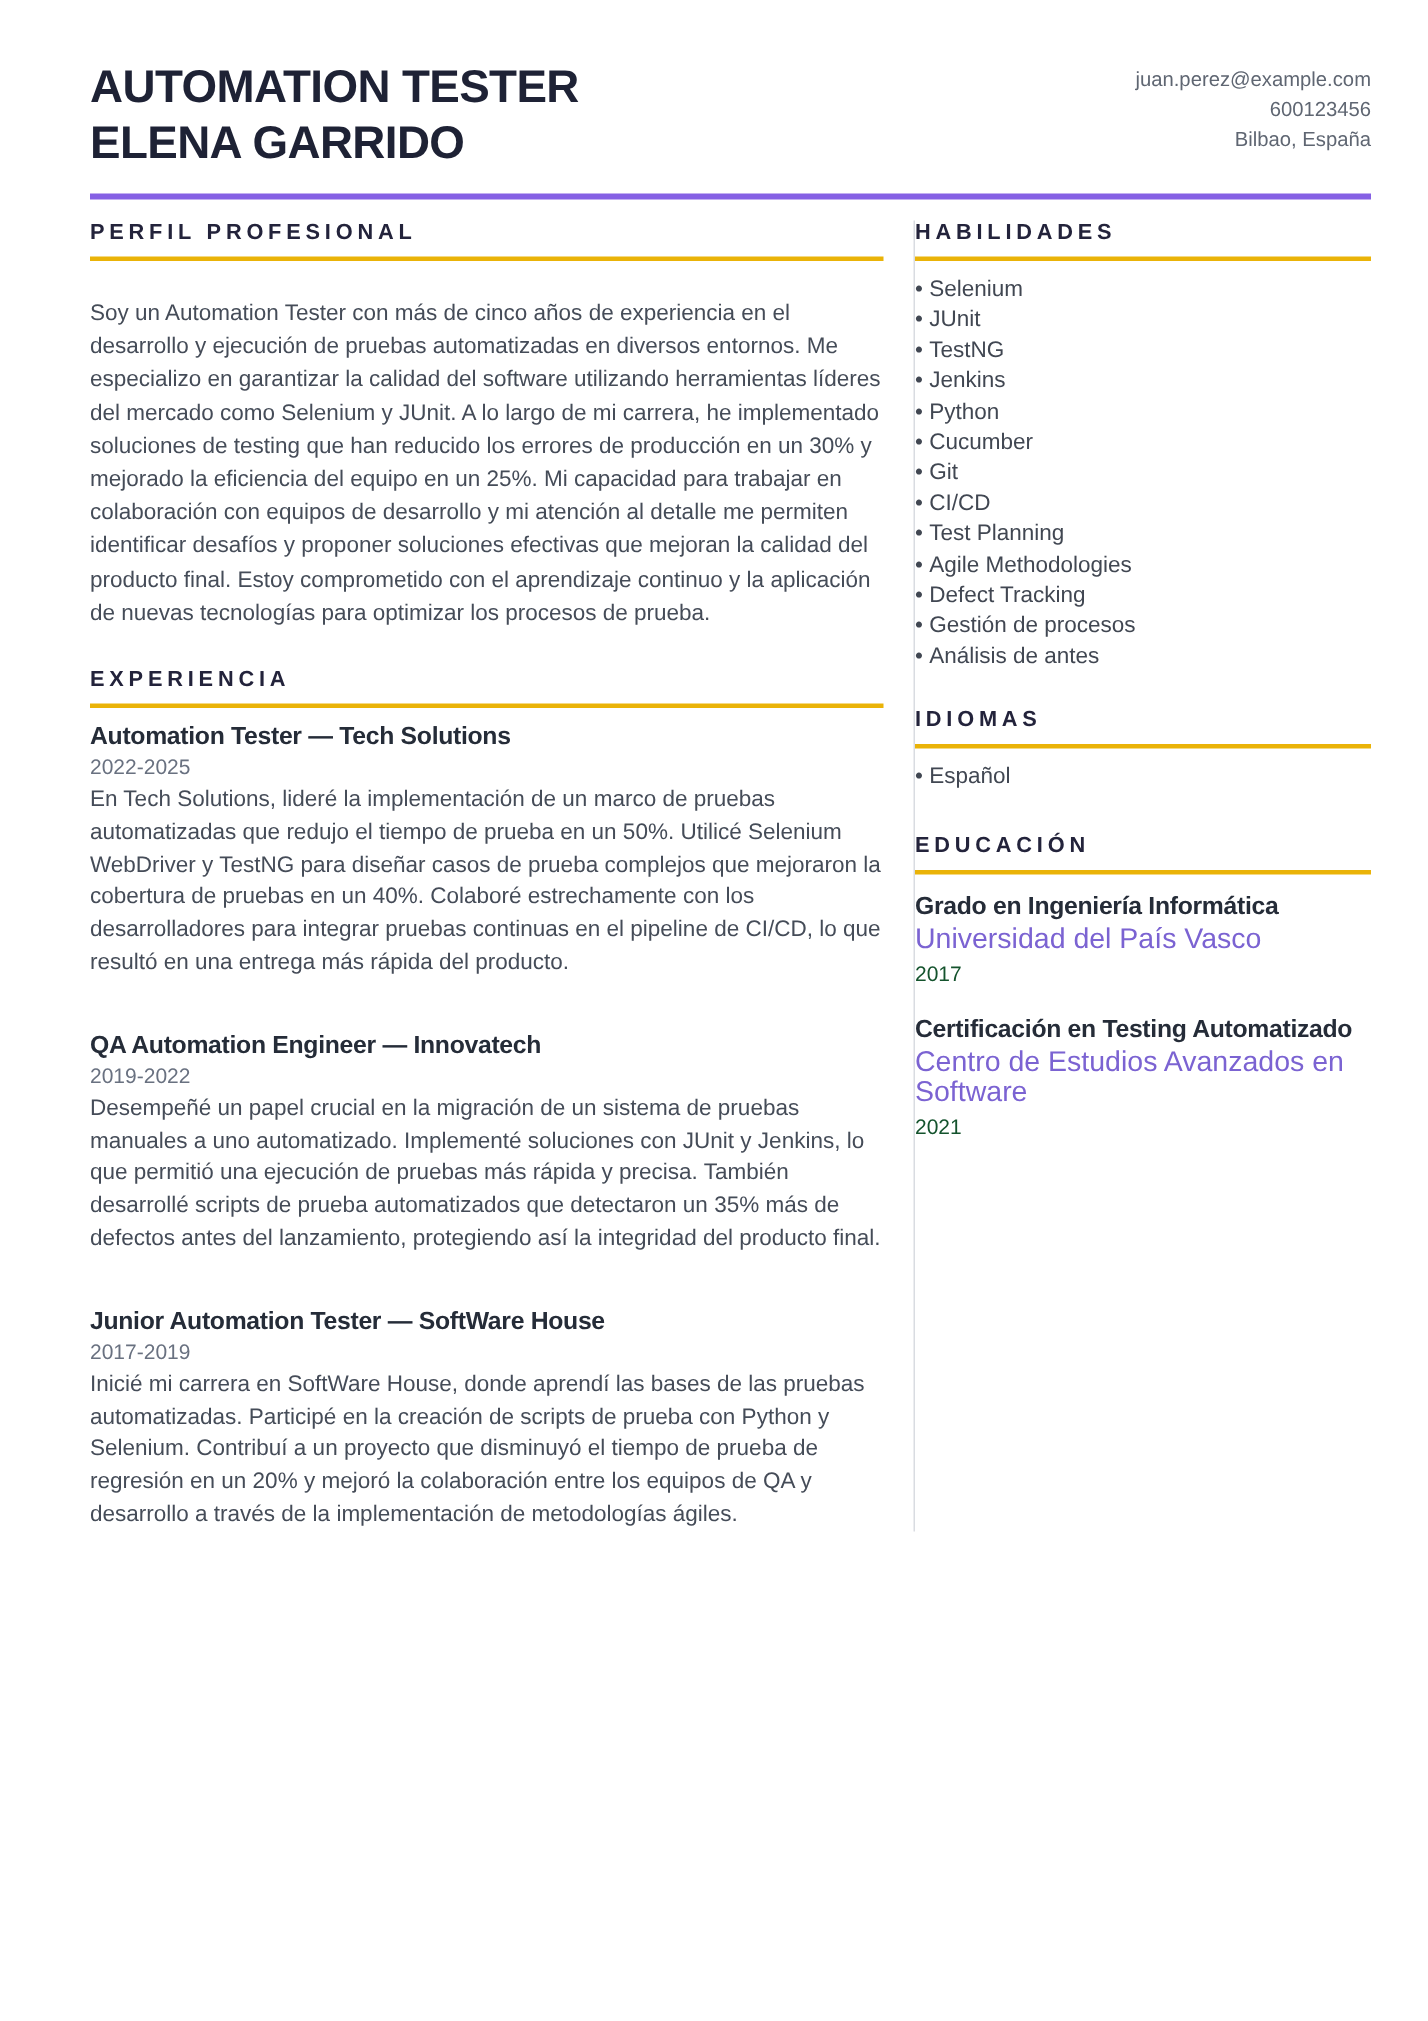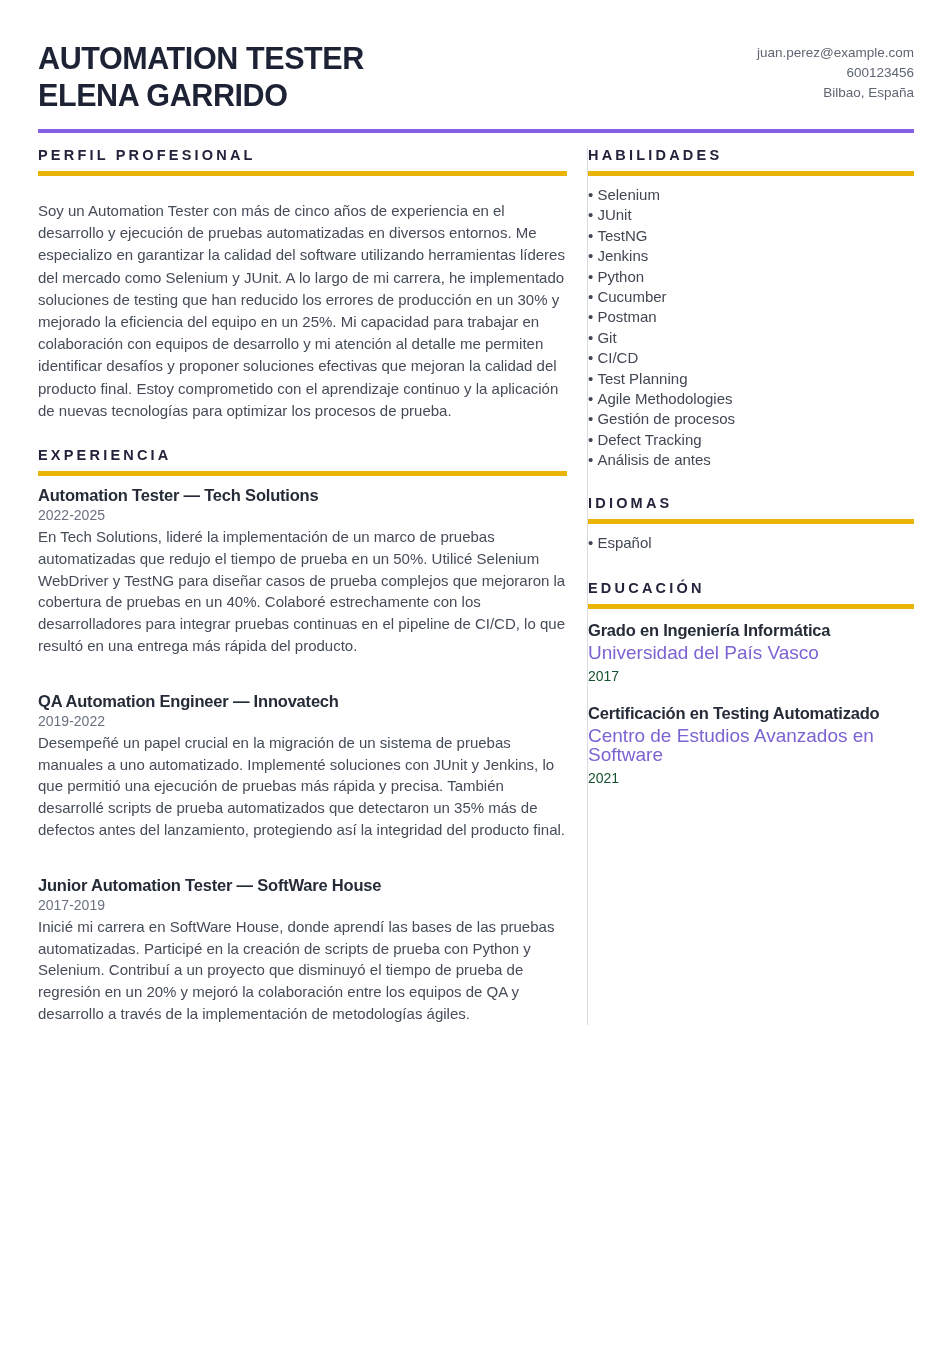--- a/index.html
+++ b/index.html
@@ -4,21 +4,21 @@
 <style>
   html, body { margin: 0; padding: 0; background: #ffffff; }
   body { font-family: "Liberation Sans", sans-serif; }
   .page {
     position: relative;
     width: 952px;
     height: 1347px;
     margin: 0 auto;
     background: #ffffff;
     box-sizing: border-box;
-    padding: 40px 38px 0 38px;
+    padding: 40px 38px 0 60px;
     overflow: hidden;
   }
   
   .header {
     display: flex;
     justify-content: space-between;
     align-items: flex-start;
   }
   .title-block {
     font-weight: bold;
@@ -58,21 +58,21 @@
     flex: 1;
     min-width: 0;
   }
   
   .section-heading {
     margin: 0;
     font-size: 14.5px;
     font-weight: bold;
     letter-spacing: 3.2px;
     color: #23233b;
-    border-bottom: 5px solid #eab308;
+    border-bottom: 3px solid #eab308;
     padding-bottom: 8px;
   }
   
   .profile-text {
     margin: 24px 0 0 0;
     font-size: 15px;
     line-height: 22.2px;
     color: #454c58;
   }
   .heading-experience { margin-top: 25px; }
@@ -186,27 +186,26 @@
     <div class="col-right">
 
       <h2 class="section-heading">HABILIDADES</h2>
       <ul class="bullet-list">
         <li>Selenium</li>
         <li>JUnit</li>
         <li>TestNG</li>
         <li>Jenkins</li>
         <li>Python</li>
         <li>Cucumber</li>
-        <li>Postman</li>
         <li>Git</li>
         <li>CI/CD</li>
         <li>Test Planning</li>
         <li>Agile Methodologies</li>
+        <li>Defect Tracking</li>
         <li>Gestión de procesos</li>
-        <li>Defect Tracking</li>
         <li>Análisis de antes</li>
       </ul>
 
       <h2 class="section-heading heading-languages">IDIOMAS</h2>
       <ul class="bullet-list">
         <li>Español</li>
       </ul>
 
       <h2 class="section-heading heading-education">EDUCACIÓN</h2>
 

